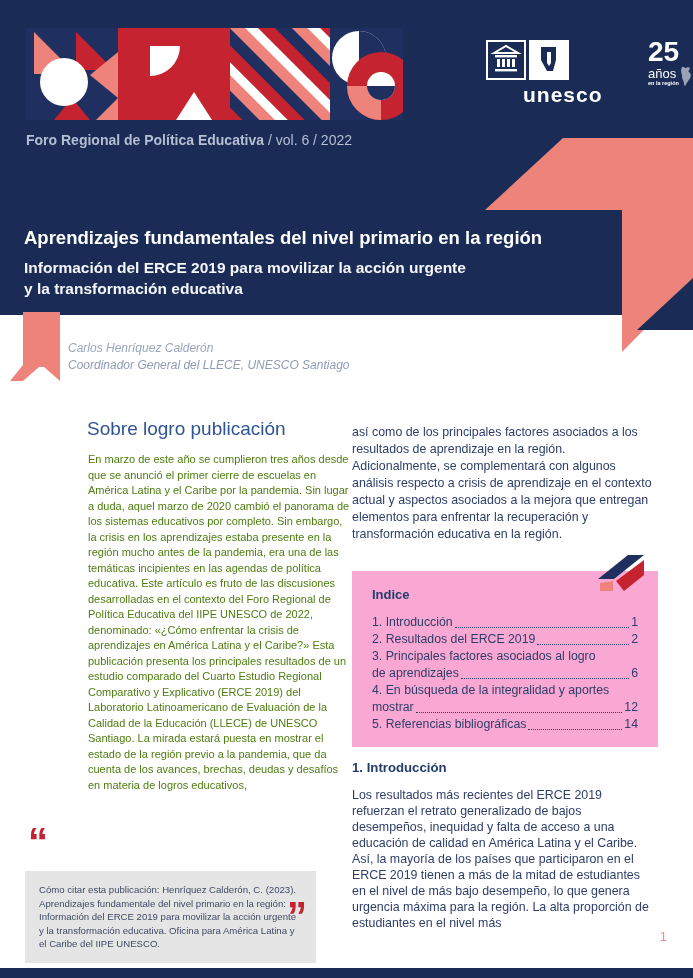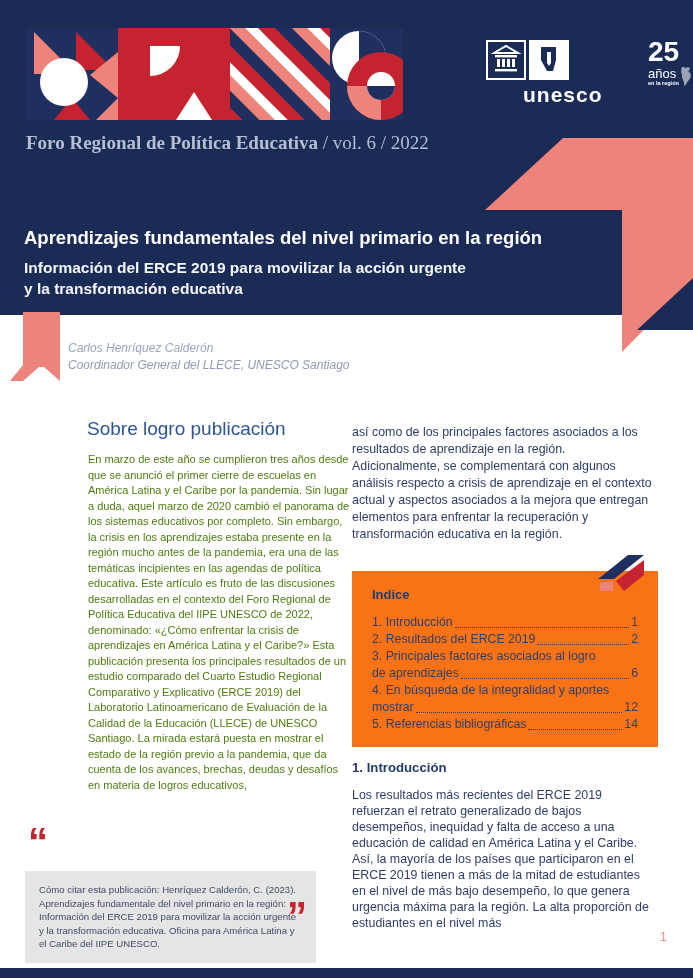--- a/index.html
+++ b/index.html
@@ -14,37 +14,37 @@
   .unesco-block{left:486px;top:40px;width:104px;color:#fff;}
   .unesco-boxes{display:flex;gap:3px;}
   .unesco-wordmark{font-weight:bold;font-size:21px;letter-spacing:1px;color:#fff;margin-top:3px;margin-left:37px;}
 
   .badge{left:600px;top:38px;width:92px;color:#fff;display:flex;}
   .badge-txt{width:40px;line-height:1;margin-left:48px;}
   .badge-num{font-size:28px;font-weight:bold;}
   .badge-word{font-size:13px;margin-top:1px;}
   .badge-sub{font-size:5.5px;font-weight:bold;margin-top:1px;}
 
-  .series-line{left:26px;top:132px;font-size:19px;color:#b6bed4;font-family:Liberation Serif, serif;}
+  .series-line{left:26px;top:132px;font-size:14px;color:#b6bed4;}
   .series-bold{font-weight:bold;}
 
   .doc-title{left:24px;top:227px;width:580px;font-size:18.5px;font-weight:bold;color:#ffffff;}
   .doc-subtitle{left:24px;top:257px;width:580px;font-size:15.5px;font-weight:bold;color:#f4f6fa;line-height:21px;}
 
   
   .ribbon-svg{left:10px;top:312px;width:50px;height:70px;}
   .author-name{left:68px;top:341px;font-size:12px;color:#9aa5bd;font-style:italic;}
   .author-role{left:68px;top:358px;font-size:12px;font-style:italic;color:#8f9ab3;}
 
   
   .about-heading{left:87px;top:418px;font-size:19px;color:#2f5496;}
   .about-para{left:88px;top:452px;width:264px;font-size:11px;line-height:15.5px;color:#4d7c0f;}
   .cont-para{left:352px;top:424px;width:303px;font-size:12.4px;line-height:17px;color:#2e3e68;}
 
-  .toc-box{left:352px;top:571px;width:306px;height:176px;background:#f97316;box-sizing:border-box;padding:16px 20px 12px 20px;}
+  .toc-box{left:352px;top:571px;width:306px;height:176px;background:#f9a8d4;box-sizing:border-box;padding:16px 20px 12px 20px;}
   .toc-corner{position:absolute;top:-18px;right:14px;width:46px;height:38px;}
   .toc-title{font-size:13px;font-weight:bold;color:#233c6b;margin-bottom:12px;}
   .toc-row{display:flex;align-items:flex-end;font-size:12.3px;line-height:17px;color:#2e3e68;}
   .toc-leader{flex:1;border-bottom:1.6px dotted #2e3e68;margin:0 2px 3px 2px;}
 
   .intro-heading{left:352px;top:760px;font-size:13.2px;font-weight:bold;color:#233c6b;}
   .intro-para{left:352px;top:787px;width:301px;font-size:12.4px;line-height:16px;color:#2e3e68;}
 
   
   .quote-open{left:28px;top:822px;font-size:40px;font-weight:bold;color:#c4232f;line-height:1;}

